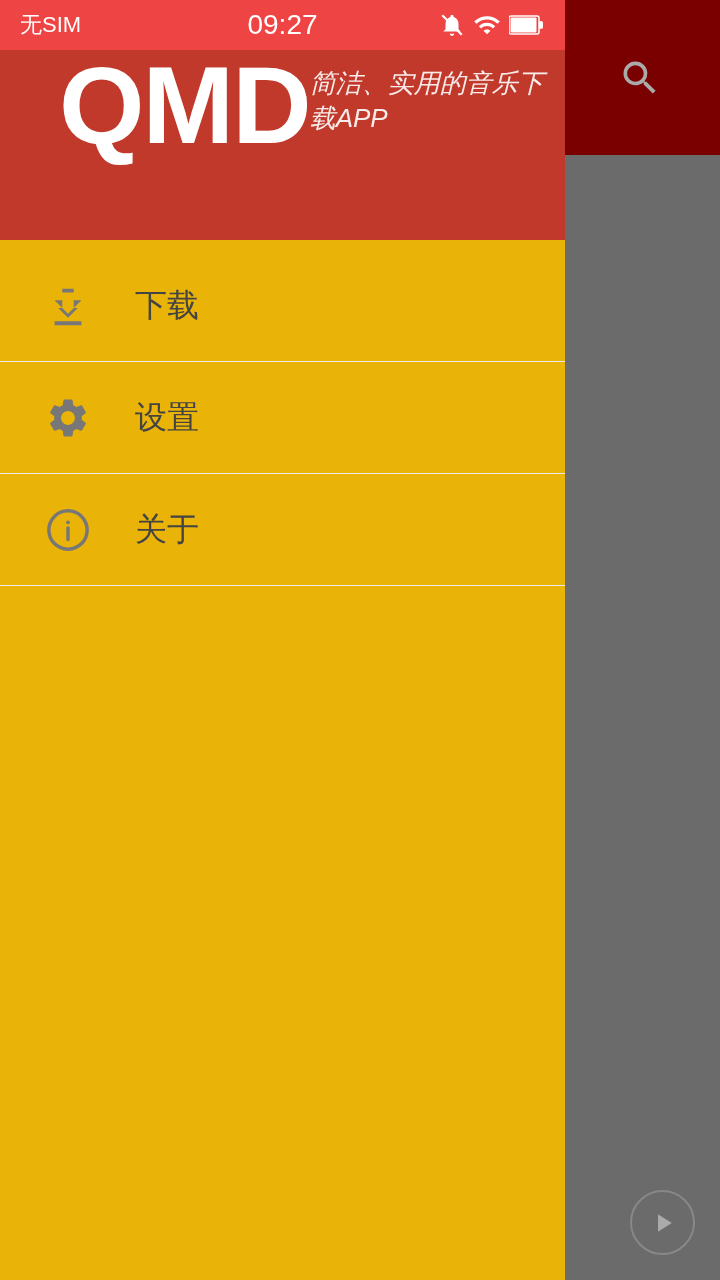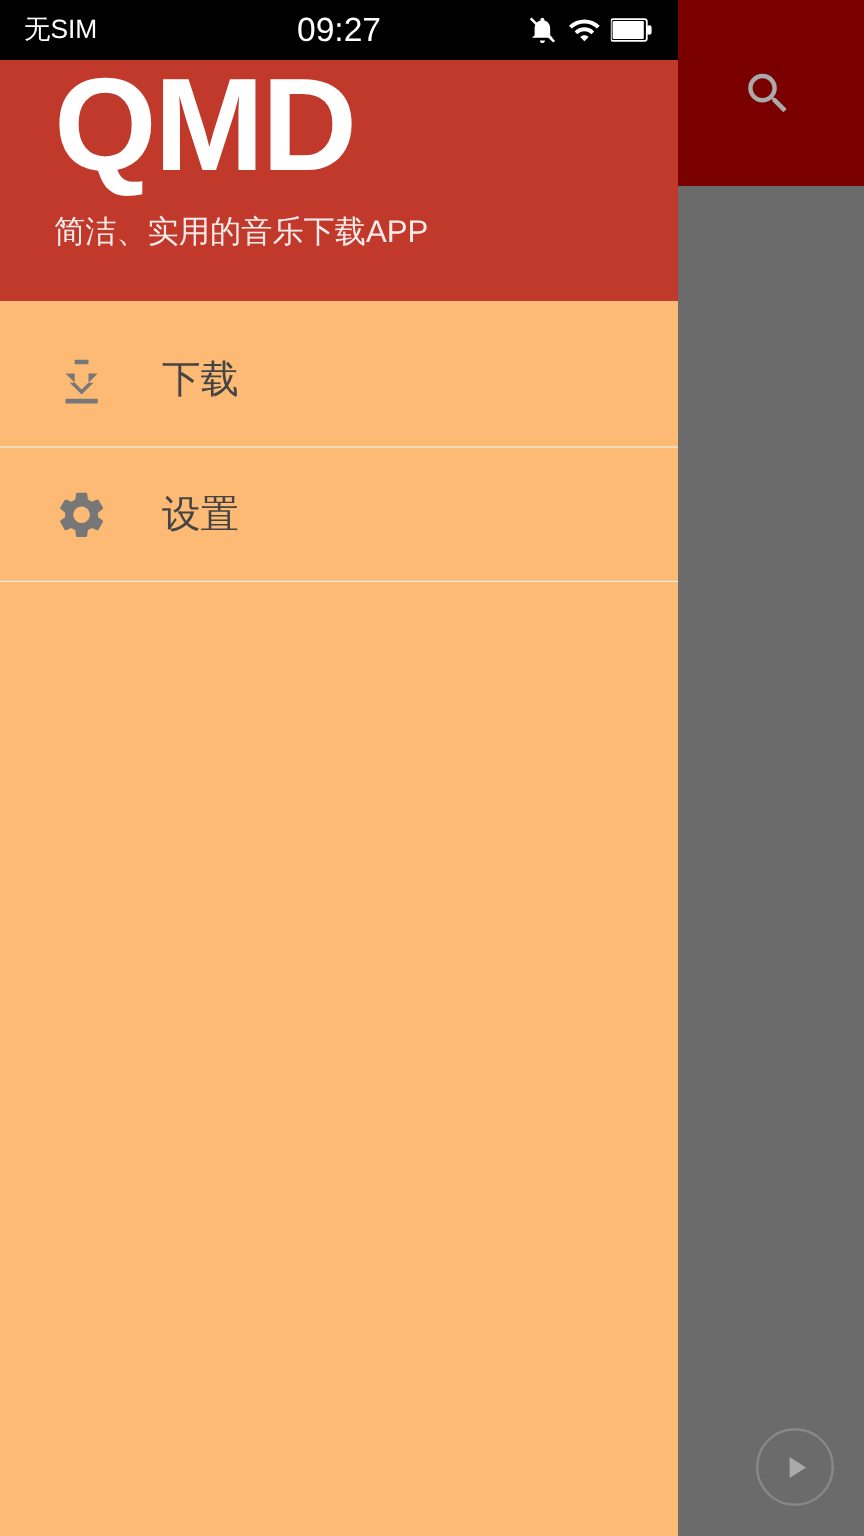--- a/index.html
+++ b/index.html
@@ -13,21 +13,21 @@
       overflow: hidden;
       position: relative;
     }
 
     
     .status-bar {
       position: absolute;
       top: 0; left: 0;
       width: 565px;
       height: 50px;
-      background: #000000;
+      background: #ef4444;
       display: flex;
       align-items: center;
       justify-content: space-between;
       padding: 0 20px;
       z-index: 10;
     }
     .status-no-sim {
       color: white;
       font-size: 22px;
     }
@@ -92,42 +92,43 @@
       height: 1280px;
       background: #f5f5f5;
       z-index: 5;
       display: flex;
       flex-direction: column;
     }
 
     
     .drawer-header {
       background: #c0392b;
-      padding: 50px 0 40px 45px;
+      padding: 50px 0 40px 59px;
       min-height: 240px;
       display: flex;
-      flex-direction: column;
+      flex-direction: row;
       justify-content: flex-end;
     }
     .drawer-app-name {
       color: white;
       font-size: 110px;
       font-weight: bold;
       line-height: 1;
       letter-spacing: -2px;
     }
     .drawer-subtitle {
       color: rgba(255,255,255,0.9);
       font-size: 26px;
       margin-top: 16px;
+      font-style: italic;
     }
 
     
     .menu-list {
-      background: #fdba74;
+      background: #eab308;
       flex: 1;
       padding: 10px 0;
     }
     .menu-item {
       display: flex;
       align-items: center;
       padding: 28px 40px;
       cursor: pointer;
       border-bottom: 1px solid #ebebeb;
     }
@@ -208,15 +209,25 @@
 
     <div class="menu-item">
       <div class="menu-icon">
         <svg width="46" height="46" viewBox="0 0 24 24" fill="#777">
           <path d="M19.14 12.94c.04-.3.06-.61.06-.94 0-.32-.02-.64-.07-.94l2.03-1.58c.18-.14.23-.41.12-.61l-1.92-3.32c-.12-.22-.37-.29-.59-.22l-2.39.96c-.5-.38-1.03-.7-1.62-.94l-.36-2.54c-.04-.24-.24-.41-.48-.41h-3.84c-.24 0-.43.17-.47.41l-.36 2.54c-.59.24-1.13.57-1.62.94l-2.39-.96c-.22-.08-.47 0-.59.22L2.74 8.87c-.12.21-.08.47.12.61l2.03 1.58c-.05.3-.09.63-.09.94s.02.64.07.94l-2.03 1.58c-.18.14-.23.41-.12.61l1.92 3.32c.12.22.37.29.59.22l2.39-.96c.5.38 1.03.7 1.62.94l.36 2.54c.05.24.24.41.48.41h3.84c.24 0 .44-.17.47-.41l.36-2.54c.59-.24 1.13-.56 1.62-.94l2.39.96c.22.08.47 0 .59-.22l1.92-3.32c.12-.22.07-.47-.12-.61l-2.01-1.58zM12 15.6c-1.98 0-3.6-1.62-3.6-3.6s1.62-3.6 3.6-3.6 3.6 1.62 3.6 3.6-1.62 3.6-3.6 3.6z"></path>
         </svg>
       </div>
       <span class="menu-label">设置</span>
     </div>
 
+    <div class="menu-item">
+      <div class="menu-icon">
+        <svg width="46" height="46" viewBox="0 0 24 24" fill="none" stroke="#777" stroke-width="1.8">
+          <circle cx="12" cy="12" r="10"></circle>
+          <line x1="12" y1="8" x2="12" y2="8" stroke-width="2" stroke-linecap="round"></line>
+          <line x1="12" y1="11" x2="12" y2="17" stroke-linecap="round"></line>
+        </svg>
+      </div>
+      <span class="menu-label">关于</span>
+    </div>
 
   </nav>
 </div>
 
 </body></html>

